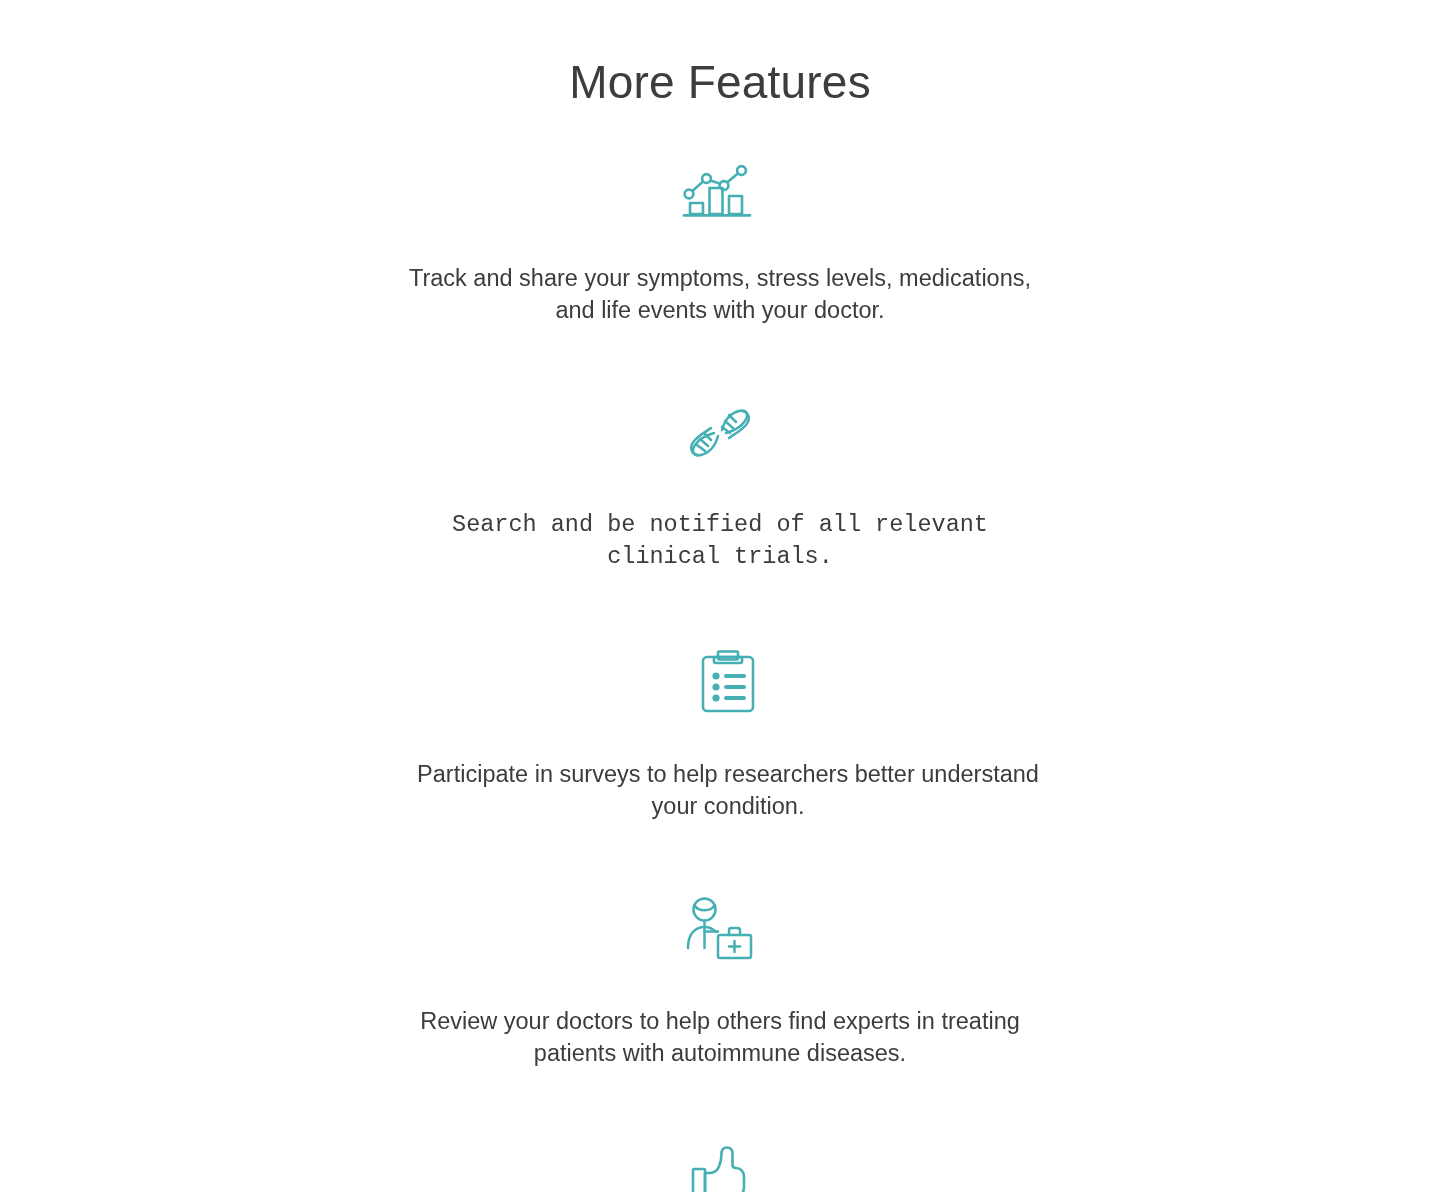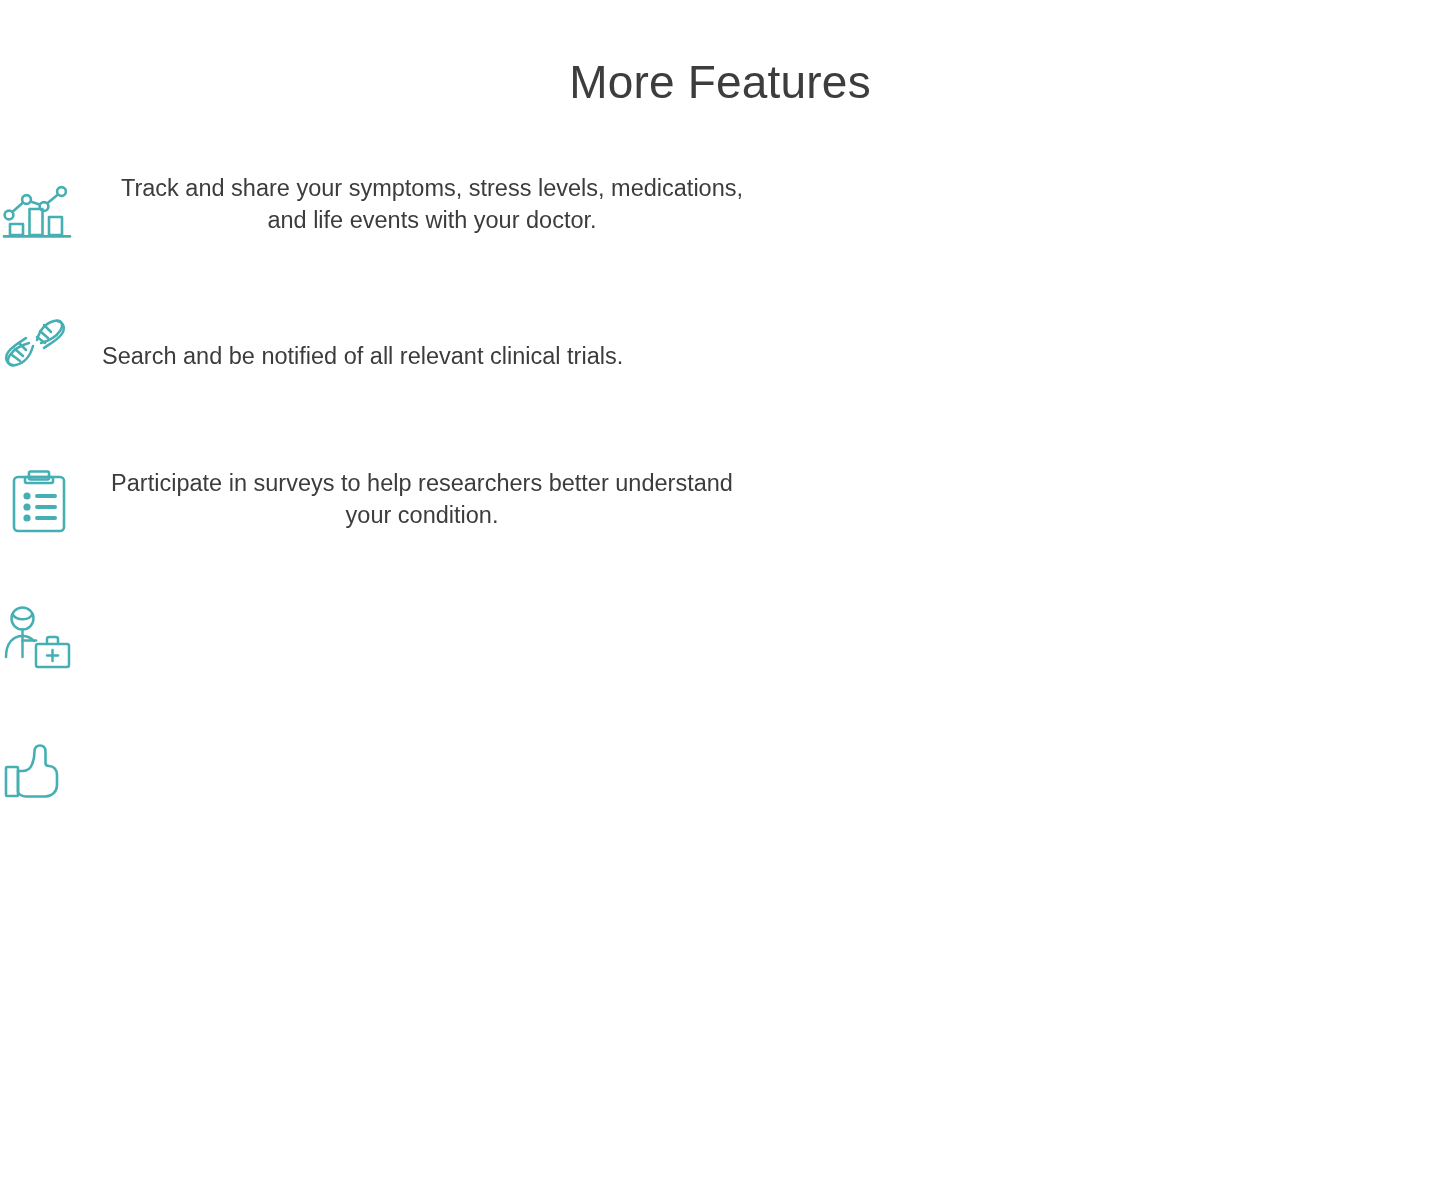--- a/index.html
+++ b/index.html
@@ -34,24 +34,23 @@
   .features {
     margin: 0;
     padding: 0;
     list-style: none;
     width: 100%;
     padding-top: 40px;
   }
   .feature {
     width: 100%;
     display: flex;
-    flex-direction: row;
-    align-items: flex-end;
+    flex-direction: column;
+    align-items: center;
     margin-bottom: 38px;
-    gap: 32px;
   }
   .feature-icon {
     display: block;
     height: 74px;
     display: flex;
     align-items: center;
     justify-content: center;
     margin-bottom: 16px;
   }
   .feature-icon svg {
@@ -60,21 +59,21 @@
   .feature-text {
     text-align: center;
     font-size: 23.5px;
     line-height: 32px;
     color: #3c3c3c;
     max-width: 640px;
     font-weight: 400;
   }
   
   .feature.f1 { margin-bottom: 46px; }
-  .feature.f2 { margin-bottom: 48px; }
+  .feature.f2 { margin-bottom: 48px; font-family: Liberation Mono, monospace; }
   .feature.f3 { margin-bottom: 46px; margin-left: 8px; }
   .feature.f4 { margin-bottom: 46px; }
   .feature.f5 { margin-bottom: 0; }
 </style>
 </head>
 <body>
 
 <div class="page">
 
   <h1 class="page-title">More Features</h1>
@@ -159,20 +158,21 @@
 
           <line x1="22.5" y1="35.5" x2="36" y2="35.5"></line>
 
           <rect x="36" y="39" width="33" height="23" rx="2" fill="none"></rect>
           <path d="M47 39 L47 34 C47 32.5, 48 32, 49.5 32 L55.5 32 C57 32, 58 32.5, 58 34 L58 39"></path>
 
           <line x1="52.5" y1="45" x2="52.5" y2="56"></line>
           <line x1="47" y1="50.5" x2="58" y2="50.5"></line>
         </svg>
       </span>
+      <p class="feature-text">Review your doctors to help others find experts in treating patients with autoimmune diseases.</p>
     </li>
 
     <li class="feature f5">
       <span class="feature-icon">
         <svg width="66" height="66" viewBox="0 0 66 66" fill="none" stroke="#45afb4" stroke-width="2.6" stroke-linecap="round" stroke-linejoin="round">
 
           <rect x="6" y="26" width="12" height="29" rx="1" fill="none"></rect>
 
           <path d="M18 30 L23 30 C27 30, 30.5 27, 32 23.5 C34 19, 34.5 14, 34.5 10.5
                    C34.5 7, 36.5 4.5, 40 4.5 C43.5 4.5, 45.5 7, 45.5 10.5

